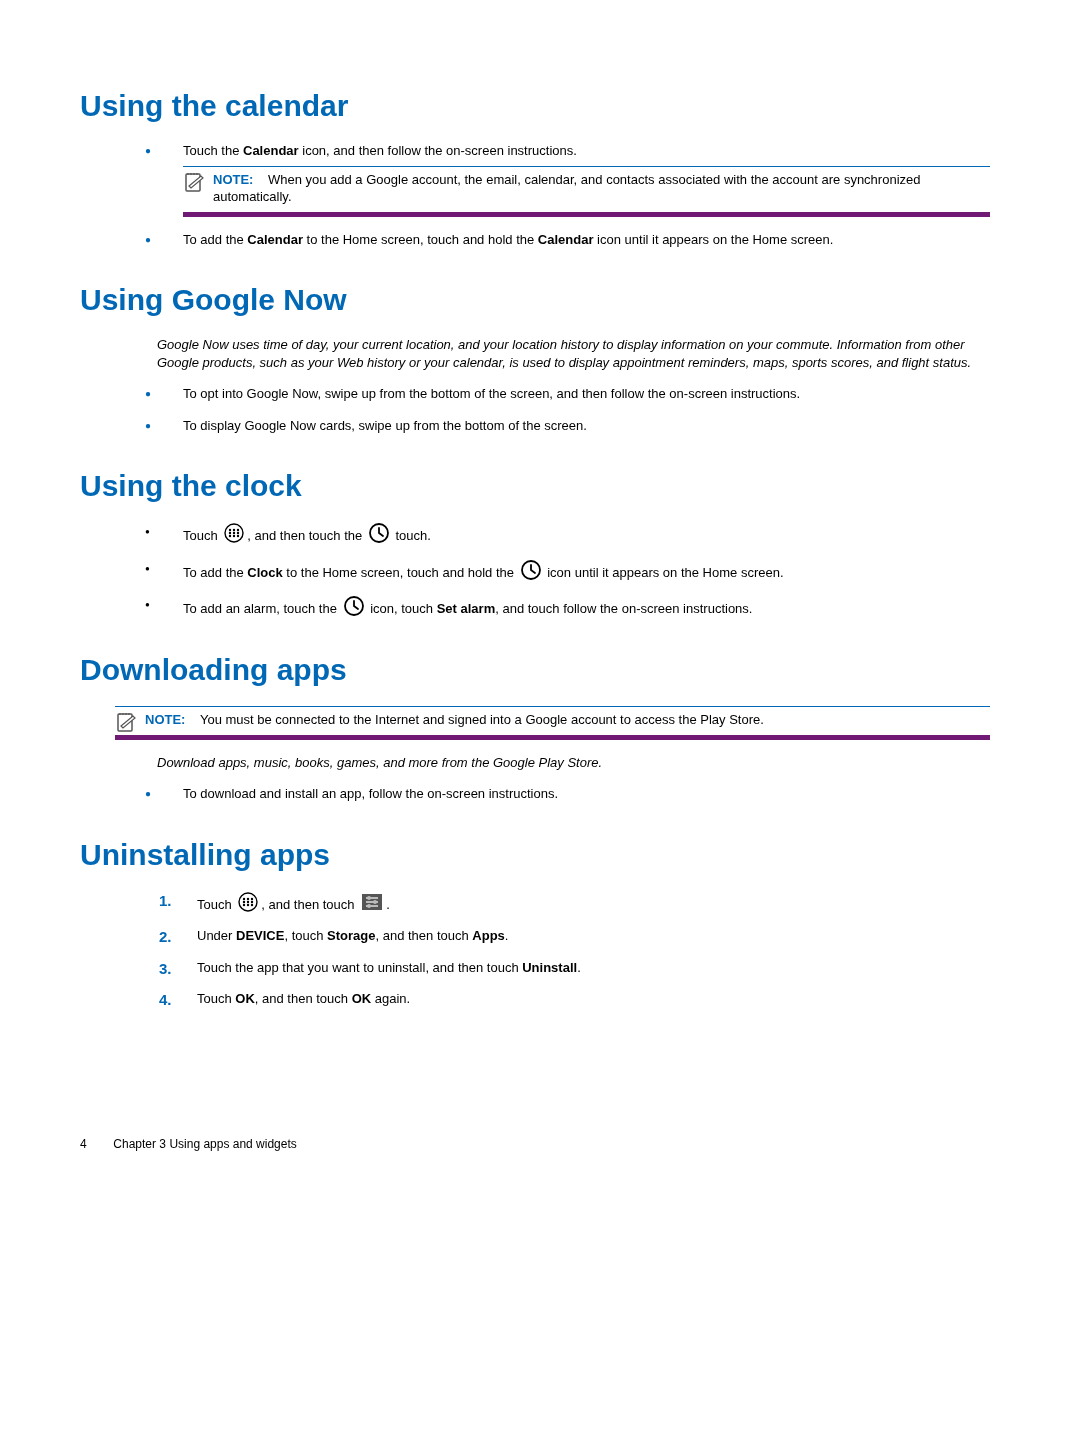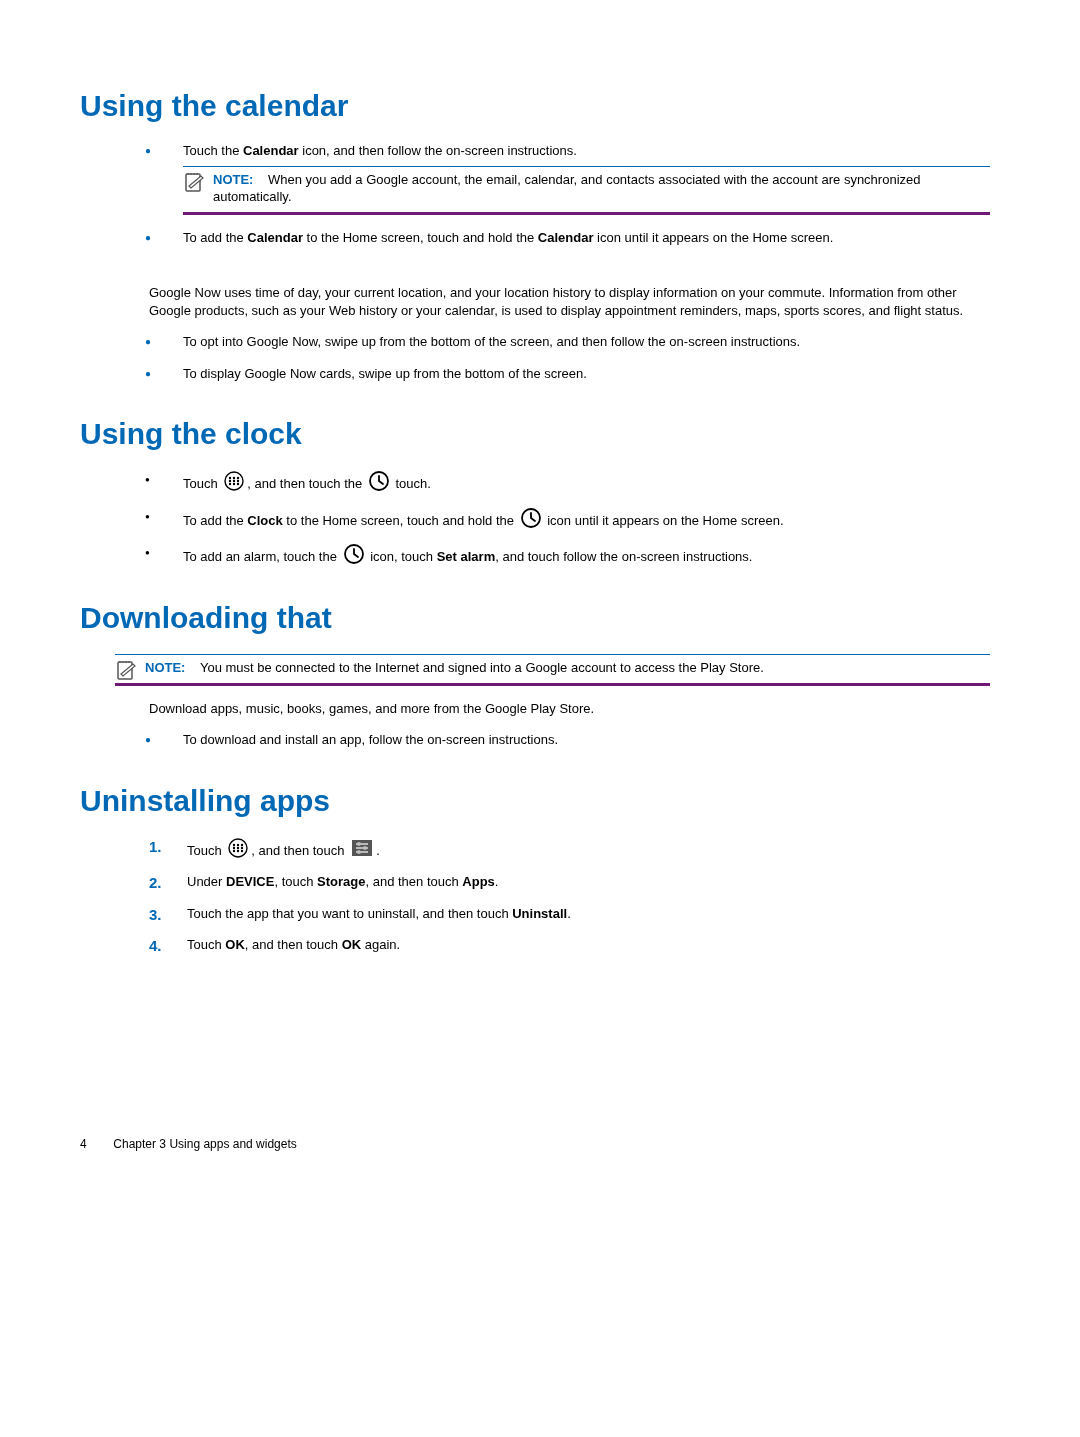--- a/index.html
+++ b/index.html
@@ -22,21 +22,21 @@
     font-weight: 700;
     font-size: 30px;
     margin: 0 0 18px 0;
     line-height: 1.2;
   }
   .body-indent {
     margin-left: 65px;
     font-size: 13px;
     line-height: 1.35;
   }
-  p { margin: 4px; }
+  p { margin: 12px; font-style: italic; }
   .para { margin-bottom: 14px; }
 
   ul.bullets {
     list-style: none;
     padding: 0;
     margin: 0 0 4px 0;
   }
   ul.bullets > li {
     position: relative;
     padding-left: 38px;
@@ -53,41 +53,41 @@
   ul.bullets.black > li::before {
     color: #000;
     font-size: 8px;
     top: 5px;
   }
 
   ol.steps {
     list-style: none;
     counter-reset: step;
     padding: 0;
-    margin: 4px;
+    margin: 14px;
   }
   ol.steps > li {
     position: relative;
     padding-left: 38px;
     margin-bottom: 14px;
     counter-increment: step;
   }
   ol.steps > li::before {
     content: counter(step) ".";
     position: absolute;
     left: 0;
     top: 0;
     color: #0068b5;
     font-weight: 700;
     font-size: 15px;
   }
 
   .note {
     border-top: 1px solid #0068b5;
-    border-bottom: 3px solid #701a75;
+    border-bottom: 5px solid #701a75;
     padding: 4px 0 6px 30px;
     margin: 6px 0 14px 0;
     position: relative;
   }
   .note-in-bullet {
     margin-left: 0;
   }
   .note .note-label {
     color: #0068b5;
     font-weight: 700;
@@ -178,20 +178,21 @@
         </div>
       </li>
       <li>
         <span>To add the </span><span class="strong">Calendar</span><span> to the Home screen, touch and hold the </span><span class="strong">Calendar</span><span> icon until it appears on the Home screen.</span>
       </li>
     </ul>
   </div>
 
   <div class="sec-spacer"></div>
 
+  <h2>Using Google Now</h2>
   <div class="body-indent">
     <p class="para">Google Now uses time of day, your current location, and your location history to display information on your commute. Information from other Google products, such as your Web history or your calendar, is used to display appointment reminders, maps, sports scores, and flight status.</p>
     <ul class="bullets">
       <li>To opt into Google Now, swipe up from the bottom of the screen, and then follow the on-screen instructions.</li>
       <li>To display Google Now cards, swipe up from the bottom of the screen.</li>
     </ul>
   </div>
 
   <div class="sec-spacer"></div>
 
@@ -213,21 +214,21 @@
       <li>
         <span>To add an alarm, touch the </span><span class="inline-icon"><svg width="22" height="22" viewBox="0 0 22 22">
               <use href="#ic-clock"></use>
             </svg></span><span> icon, touch </span><span class="strong">Set alarm</span><span>, and touch follow the on-screen instructions.</span>
       </li>
     </ul>
   </div>
 
   <div class="sec-spacer"></div>
 
-  <h2>Downloading that</h2>
+  <h2>Downloading apps</h2>
   <div class="body-indent" style="margin-left:35px">
     <div class="note">
       <span class="icon-note"><svg viewBox="0 0 22 22">
             <use href="#ic-note"></use>
           </svg></span>
       <span class="note-label">NOTE:</span>
       <span>&nbsp;&nbsp;&nbsp;</span><span>You must be connected to the Internet and signed into a Google account to access the Play Store.</span>
     </div>
   </div>
   <div class="body-indent">

